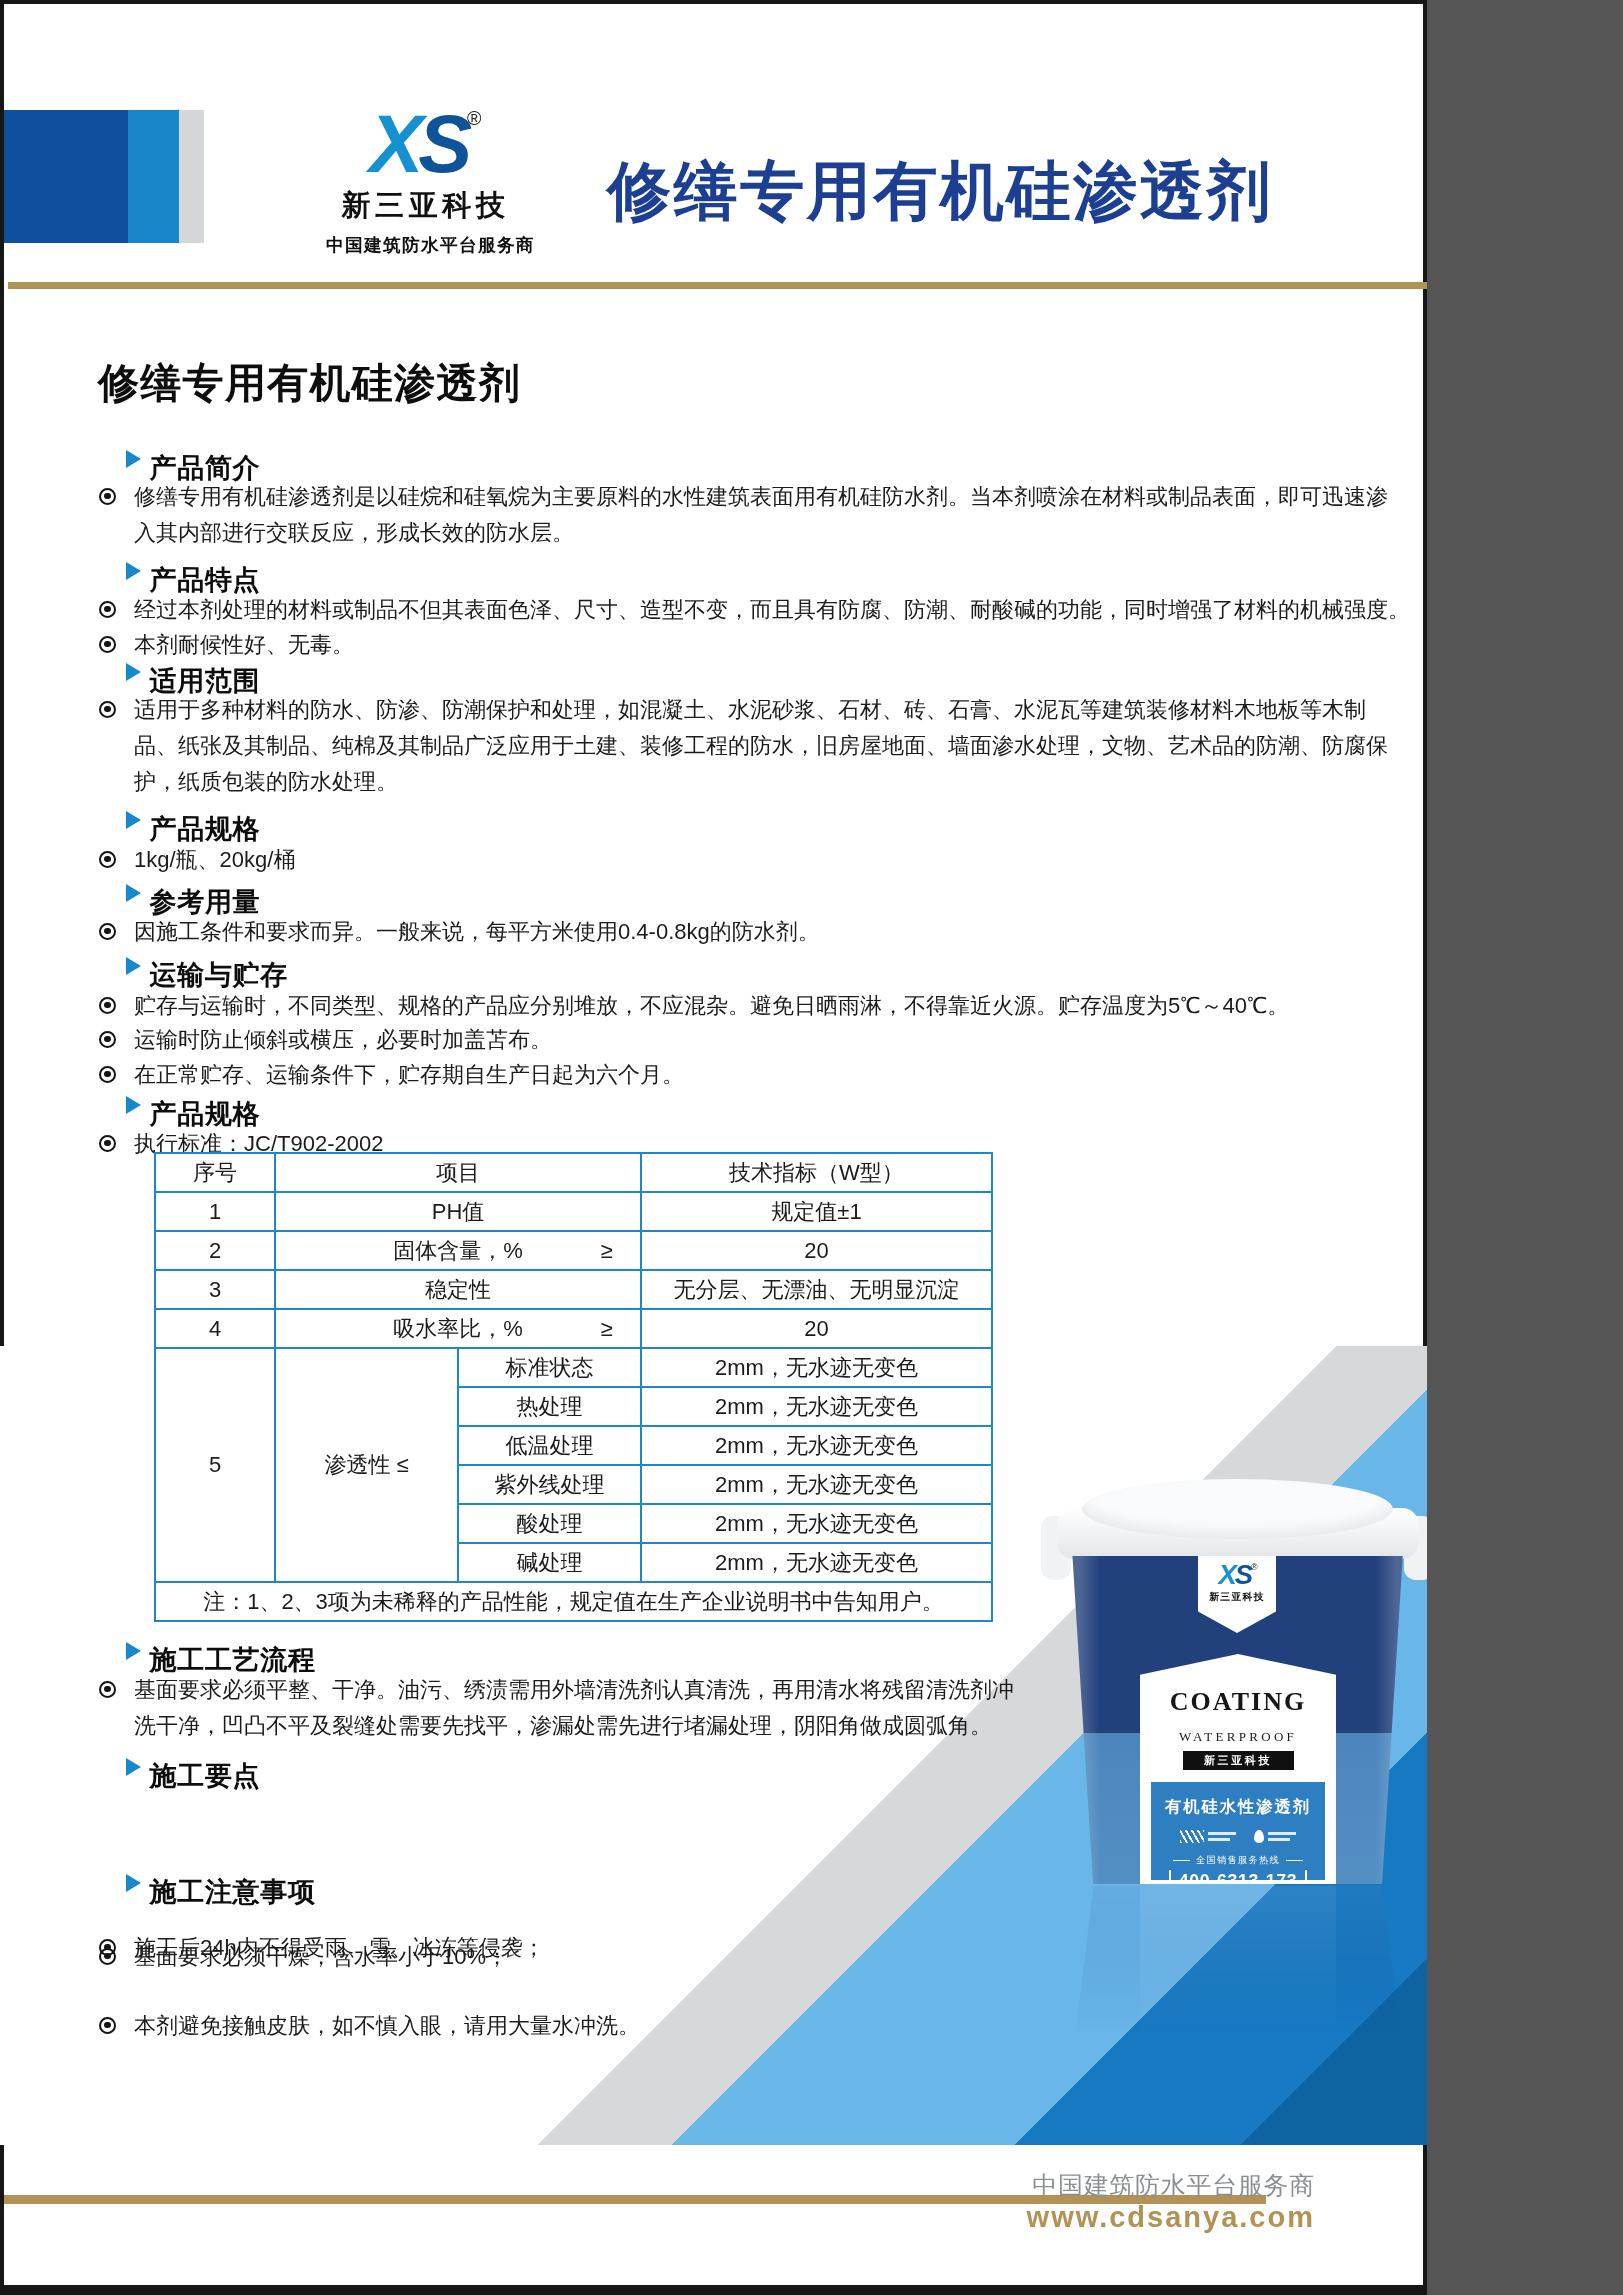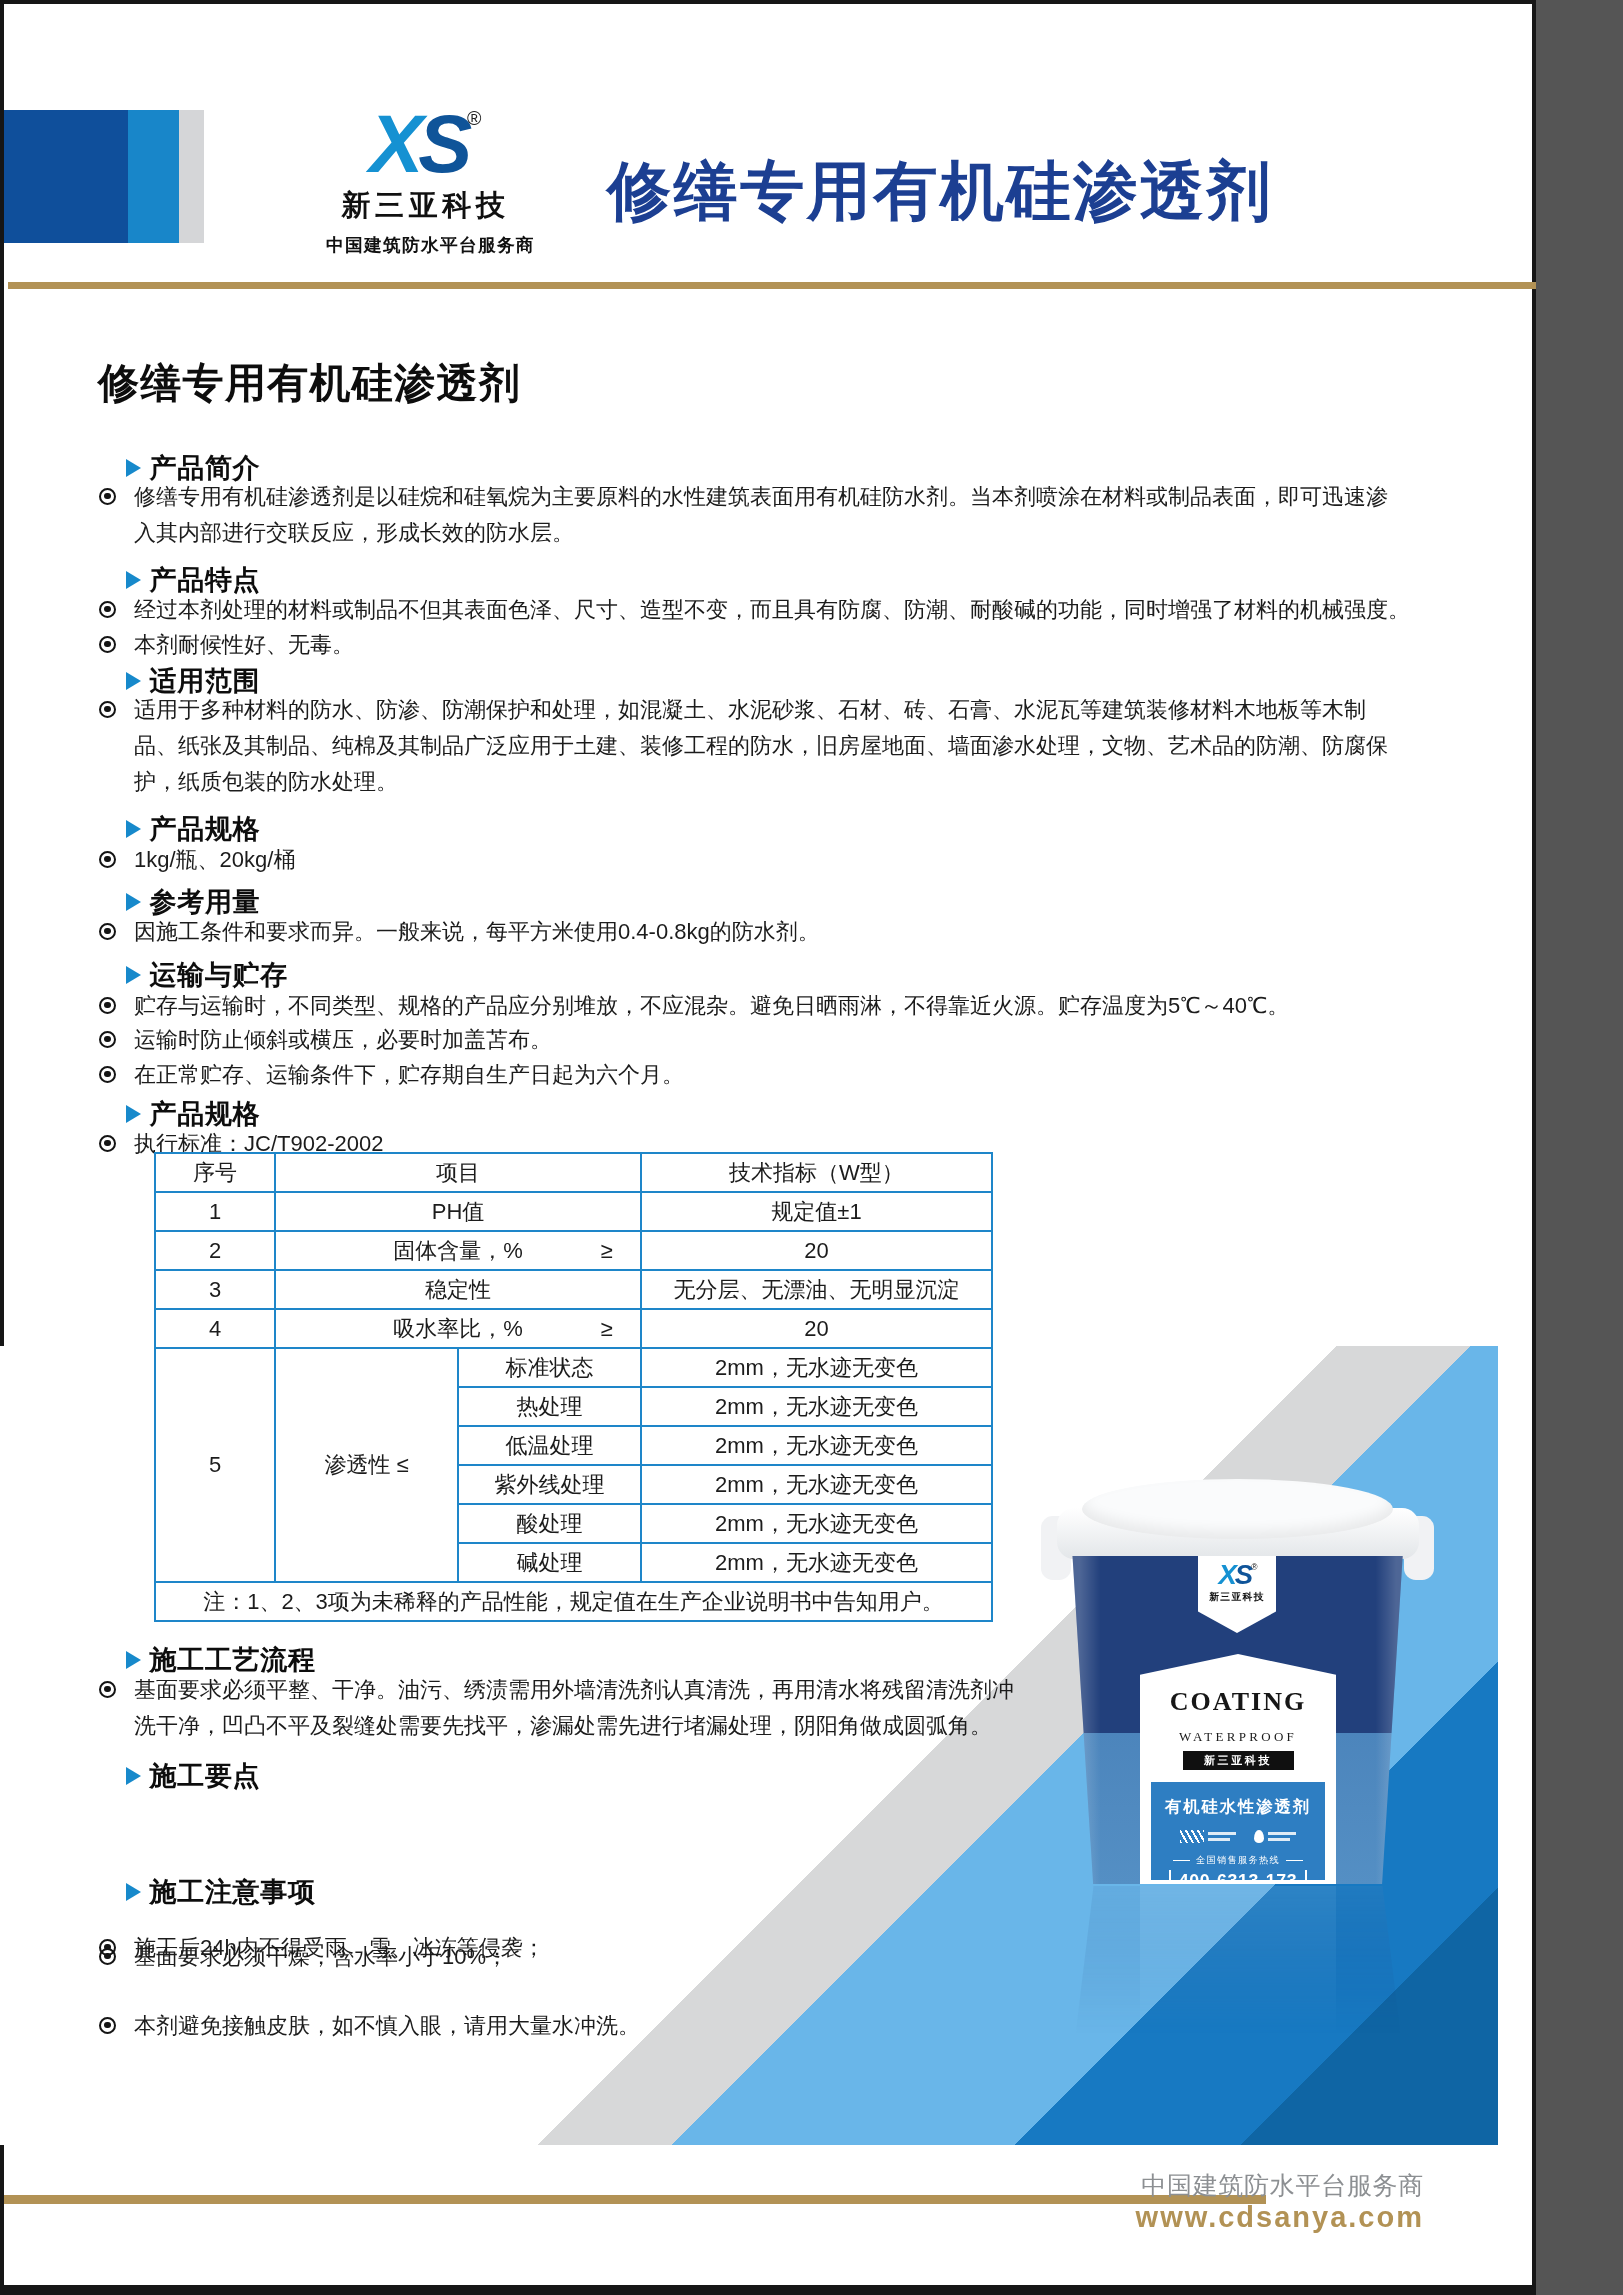--- a/index.html
+++ b/index.html
@@ -1,16 +1,16 @@
 <!DOCTYPE html>
 <html style="font-size:10.5px"><head>
 <meta charset="utf-8">
 <style>
   html,body{margin:0;padding:0;background:#555;}
-  .page{position:relative;width:1536px;height:2295px;background:#ffffff;overflow:hidden;
+  .page{position:relative;width:1427px;height:2295px;background:#ffffff;overflow:hidden;
         font-family:"Liberation Sans",sans-serif;color:#1c1c1c;}
   .abs{position:absolute;}
 
   
   .b-top{left:0;top:0;width:1624px;height:3.9px;background:#161616;}
   .b-left{left:0;top:0;width:3.9px;height:2295px;background:#161616;}
   .b-right{right:0;top:0;width:3.9px;height:2295px;background:#161616;}
   .b-bottom{left:0;top:2285px;width:1624px;height:10.5px;background:#161616;}
 
   
@@ -22,21 +22,21 @@
   .logo-mark .x{color:#1591d2;}
   .logo-mark .s{color:#0f5499;}
   .logo-reg{font-size:19.6px;font-style:normal;font-weight:400;color:#222;vertical-align:47px;letter-spacing:0;}
   .logo-name{font-size:29px;font-weight:900;letter-spacing:4.6px;color:#101010;margin-top:0px;white-space:nowrap;}
   .logo-tag{font-size:17.7px;font-weight:700;letter-spacing:1.3px;color:#101010;margin-top:7.8px;white-space:nowrap;}
   .main-title{left:607px;top:148px;font-size:64px;font-weight:900;color:#1c3f92;letter-spacing:2.6px;white-space:nowrap;}
   .gold-line-top{left:7.8px;top:282px;width:1606px;height:7.2px;background:#b29255;}
 
   
   .h1{left:98px;top:356px;font-size:41px;font-weight:900;color:#0d0d0d;letter-spacing:1.3px;white-space:nowrap;}
-  .sec{position:absolute;left:98px;display:flex;align-items:center;padding-left:28px;}
+  .sec{position:absolute;left:98px;display:flex;padding-left:28px;}
   .arrow{width:0;height:0;border-top:9.8px solid transparent;border-bottom:9.8px solid transparent;
          border-left:15px solid #1789cb;margin-right:8.5px;}
   .sec-t{font-size:27px;font-weight:900;color:#0d0d0d;letter-spacing:0.7px;white-space:nowrap;}
   .para{position:absolute;left:134px;font-size:22px;line-height:36px;color:#1c1c1c;z-index:5;}
   .para.nw{white-space:nowrap;}
   .bdot{position:absolute;left:-35px;top:8.5px;width:13px;height:13px;border:2.6px solid #141414;border-radius:50%;}
   .bdot::after{content:"";position:absolute;left:50%;top:50%;width:6.5px;height:6.5px;margin:-3.3px 0 0 -3.3px;
                border-radius:50%;background:#141414;}
 
   

